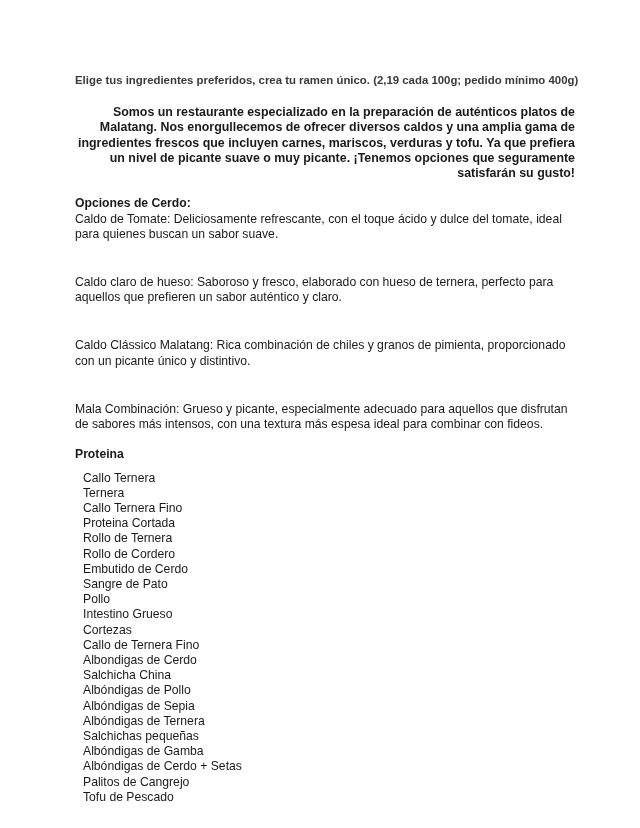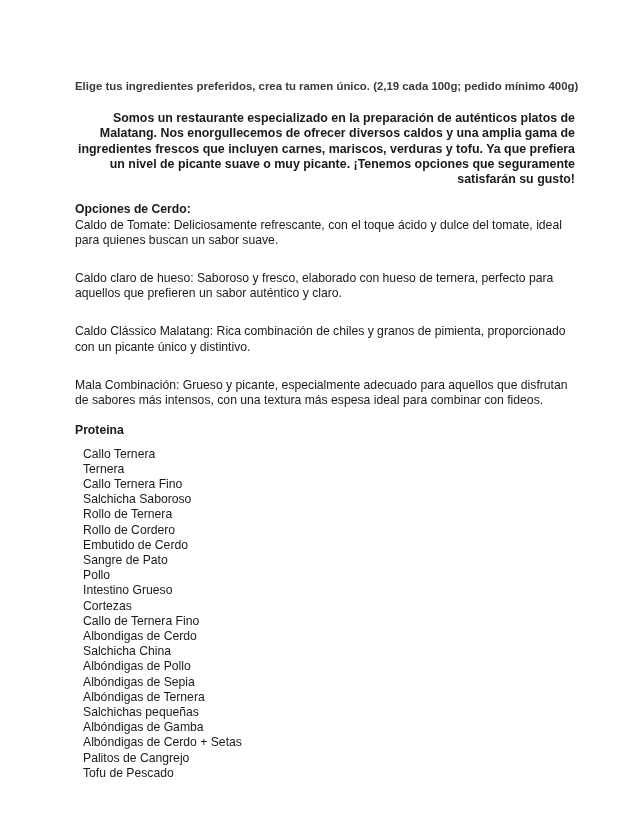--- a/index.html
+++ b/index.html
@@ -11,21 +11,21 @@
     width: 640px;
     height: 828px;
     position: relative;
     overflow: hidden;
     font-family: "Liberation Sans", sans-serif;
     color: #1a1a1a;
   }
   .page {
     position: absolute;
     left: 75px;
-    top: 79px;
+    top: 73px;
     width: 500px;
     font-size: 12.2px;
     line-height: 15.2px;
   }
   .title {
     font-weight: bold;
     font-size: 11.4px;
     color: #3a3a3a;
     margin: 0;
     white-space: nowrap;
@@ -35,21 +35,21 @@
     margin: 17px 0 0 0;
     font-size: 12.4px;
     text-align: right;
   }
   .section-head {
     font-weight: bold;
     margin: 0;
   }
   .block { margin-top: 15.2px; }
   .para { margin: 0; }
-  .broth-list .para + .para { margin-top: 23px; }
+  .broth-list .para + .para { margin-top: 33px; }
   ul.protein-list {
     list-style: none;
     margin: 8px;
     padding: 0;
   }
   ul.protein-list li { margin: 0; padding: 0; white-space: nowrap; }
 </style>
 </head>
 <body>
 
@@ -65,21 +65,21 @@
     <p class="para">Caldo Clássico Malatang: Rica combinación de chiles y granos de pimienta, proporcionado con un picante único y distintivo.</p>
     <p class="para">Mala Combinación: Grueso y picante, especialmente adecuado para aquellos que disfrutan de sabores más intensos, con una textura más espesa ideal para combinar con fideos.</p>
   </div>
 
   <div class="block">
     <p class="section-head">Proteina</p>
     <ul class="protein-list">
       <li>Callo Ternera</li>
       <li>Ternera</li>
       <li>Callo Ternera Fino</li>
-      <li>Salchicha Saboroso</li>
+      <li>Proteina Cortada</li>
       <li>Rollo de Ternera</li>
       <li>Rollo de Cordero</li>
       <li>Embutido de Cerdo</li>
       <li>Sangre de Pato</li>
       <li>Pollo</li>
       <li>Intestino Grueso</li>
       <li>Cortezas</li>
       <li>Callo de Ternera Fino</li>
       <li>Albondigas de Cerdo</li>
       <li>Salchicha China</li>

